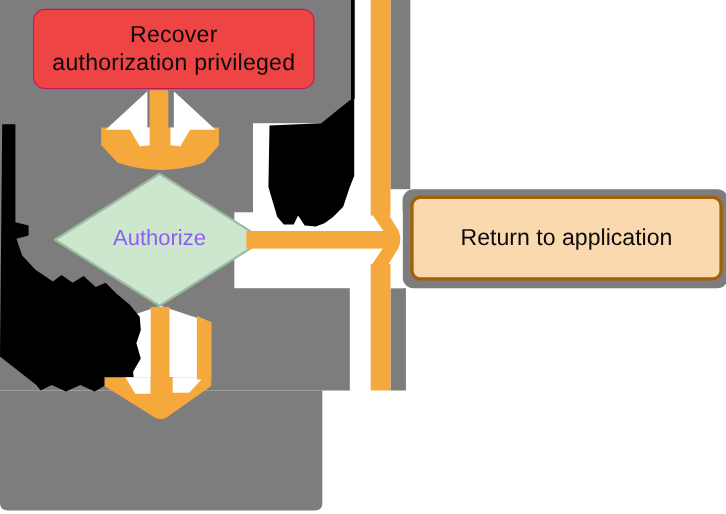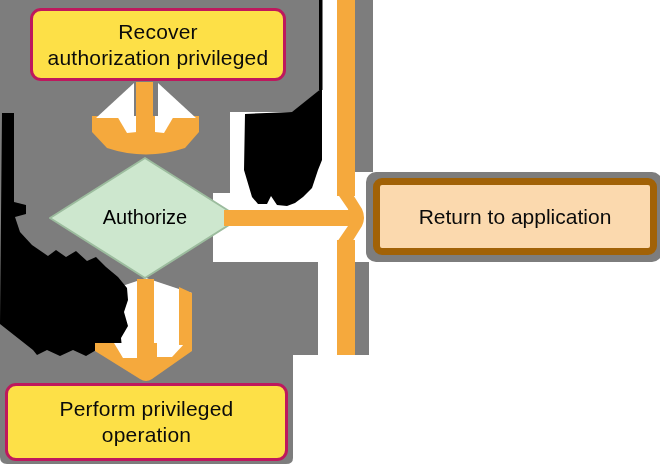--- a/index.html
+++ b/index.html
@@ -8,33 +8,33 @@
     background:#ffffff;
     font-family:"Liberation Sans","DejaVu Sans",sans-serif;
     -webkit-font-smoothing:antialiased;
   }
   #shapes{position:absolute;left:0;top:0;width:660px;height:467px;}
   .node{
     position:absolute;display:flex;flex-direction:column;align-items:center;justify-content:center;
     text-align:center;color:#0b0b0b;box-sizing:border-box;
   }
   .proc{
-    background:#fde047;border:3px solid #be185d;border-radius:11px;
+    background:#ef4444;border:1px solid #be185d;border-radius:11px;
     font-size:21px;line-height:26px;letter-spacing:0.2px;
   }
   #recover-box{left:30px;top:8px;width:256px;height:73px;}
   #perform-box{left:5px;top:383px;width:283px;height:78px;}
   #return-box{
     left:373px;top:178px;width:284px;height:77px;
-    background:#fbd9ae;border:7px solid #a16207;border-radius:9px;
+    background:#fbd9ae;border:3px solid #a16207;border-radius:9px;
     font-size:21px;line-height:24px;
   }
   #authorize-label{
     position:absolute;left:65px;top:206px;width:160px;text-align:center;
-    font-size:20px;color:#000000;
+    font-size:20px;color:#8b5cf6;
   }
 </style>
 </head>
 <body>
 
 <div id="stage">
 
   <svg id="shapes" width="660" height="467" viewBox="0 0 660 467" xmlns="http://www.w3.org/2000/svg">
 
     <g fill="#7d7d7d">
@@ -84,24 +84,20 @@
       <rect x="224" y="210" width="128" height="16"></rect>
       <path d="M337,193 L352,193 L362,209 Q366,217.5 362,226 L352,242 L337,242 L348,226 Q351,217.5 348,209 Z"></path>
     </g>
   </svg>
 
   <div class="node proc" id="recover-box">
     <span>Recover</span>
     <span>authorization privileged</span>
   </div>
 
-  <div class="node proc" id="perform-box">
-    <span>Perform privileged</span>
-    <span>operation</span>
-  </div>
 
   <div class="node" id="return-box">
     <span>Return to application</span>
   </div>
 
   <div id="authorize-label">Authorize</div>
 
 </div>
 
 </body></html>

